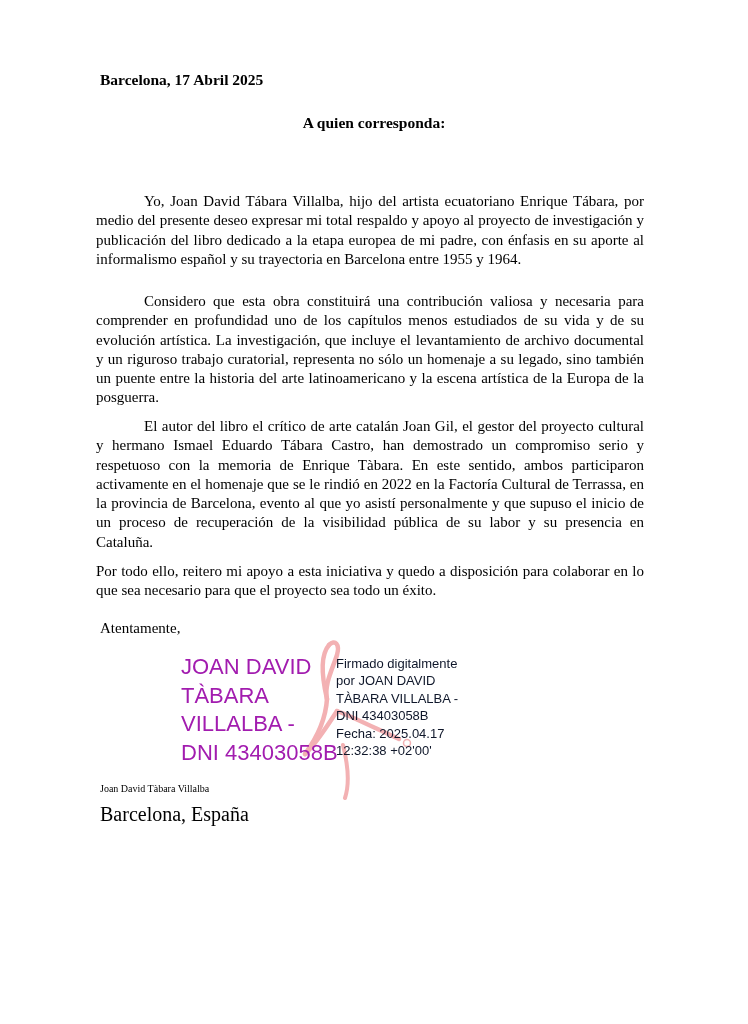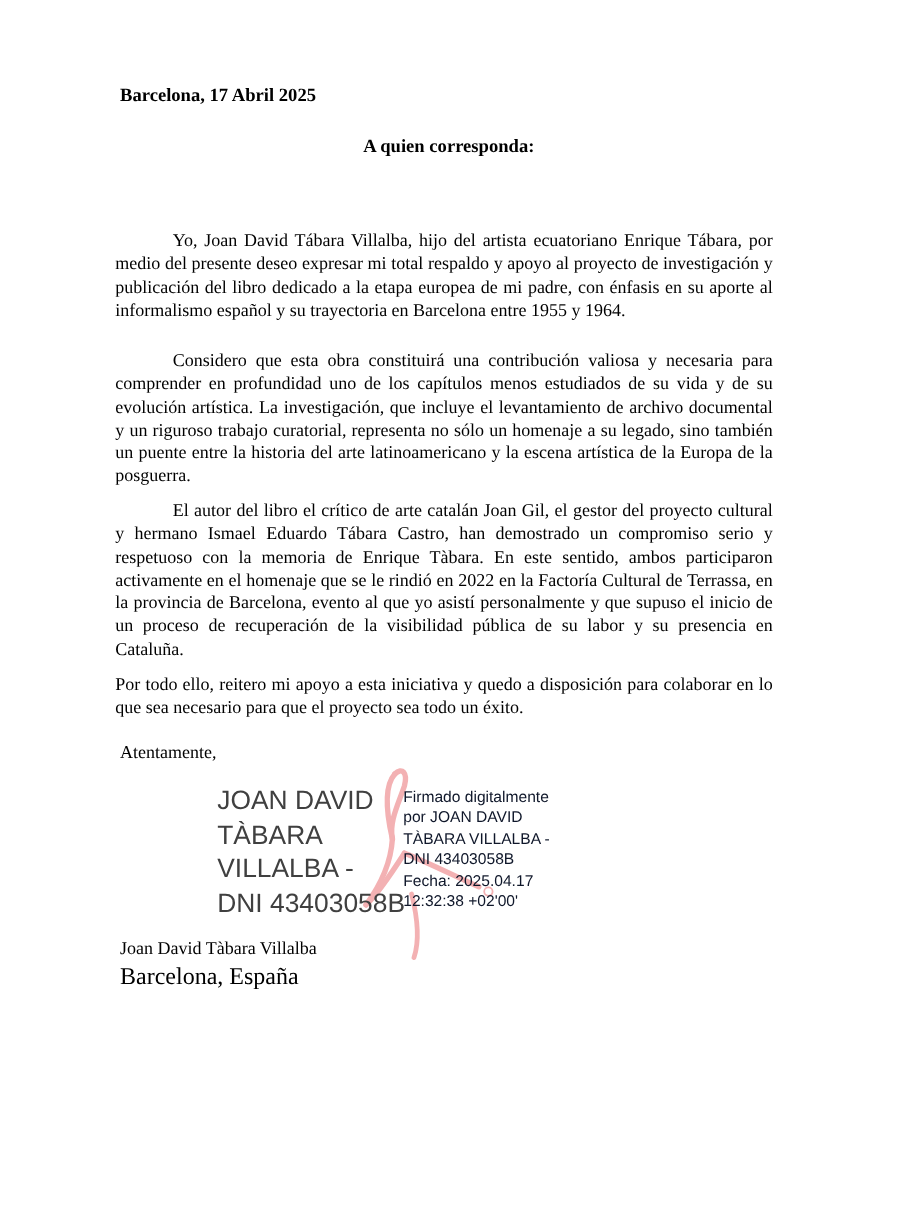--- a/index.html
+++ b/index.html
@@ -68,39 +68,39 @@
     pointer-events: none;
   }
   .sig-stamp {
     position: absolute;
     left: 181px;
     top: 653px;
     z-index: 2;
     font-family: "Liberation Sans", sans-serif;
     font-size: 22px;
     line-height: 28.5px;
-    color: #404040;
+    color: #a21caf;
     white-space: pre-line;
   }
   .sig-details {
     position: absolute;
     left: 336px;
     top: 655px;
     z-index: 2;
     font-family: "Liberation Sans", sans-serif;
     font-size: 13px;
     line-height: 17.4px;
     color: #0f172a;
     white-space: pre-line;
   }
   .footer-name {
     position: absolute;
     left: 100px;
     top: 783px;
-    font-size: 15px;
+    font-size: 10px;
     z-index: 2;
     text-align: center;
   }
   .footer-location {
     position: absolute;
     left: 100px;
     top: 803px;
     font-size: 20px;
     z-index: 2;
   }

